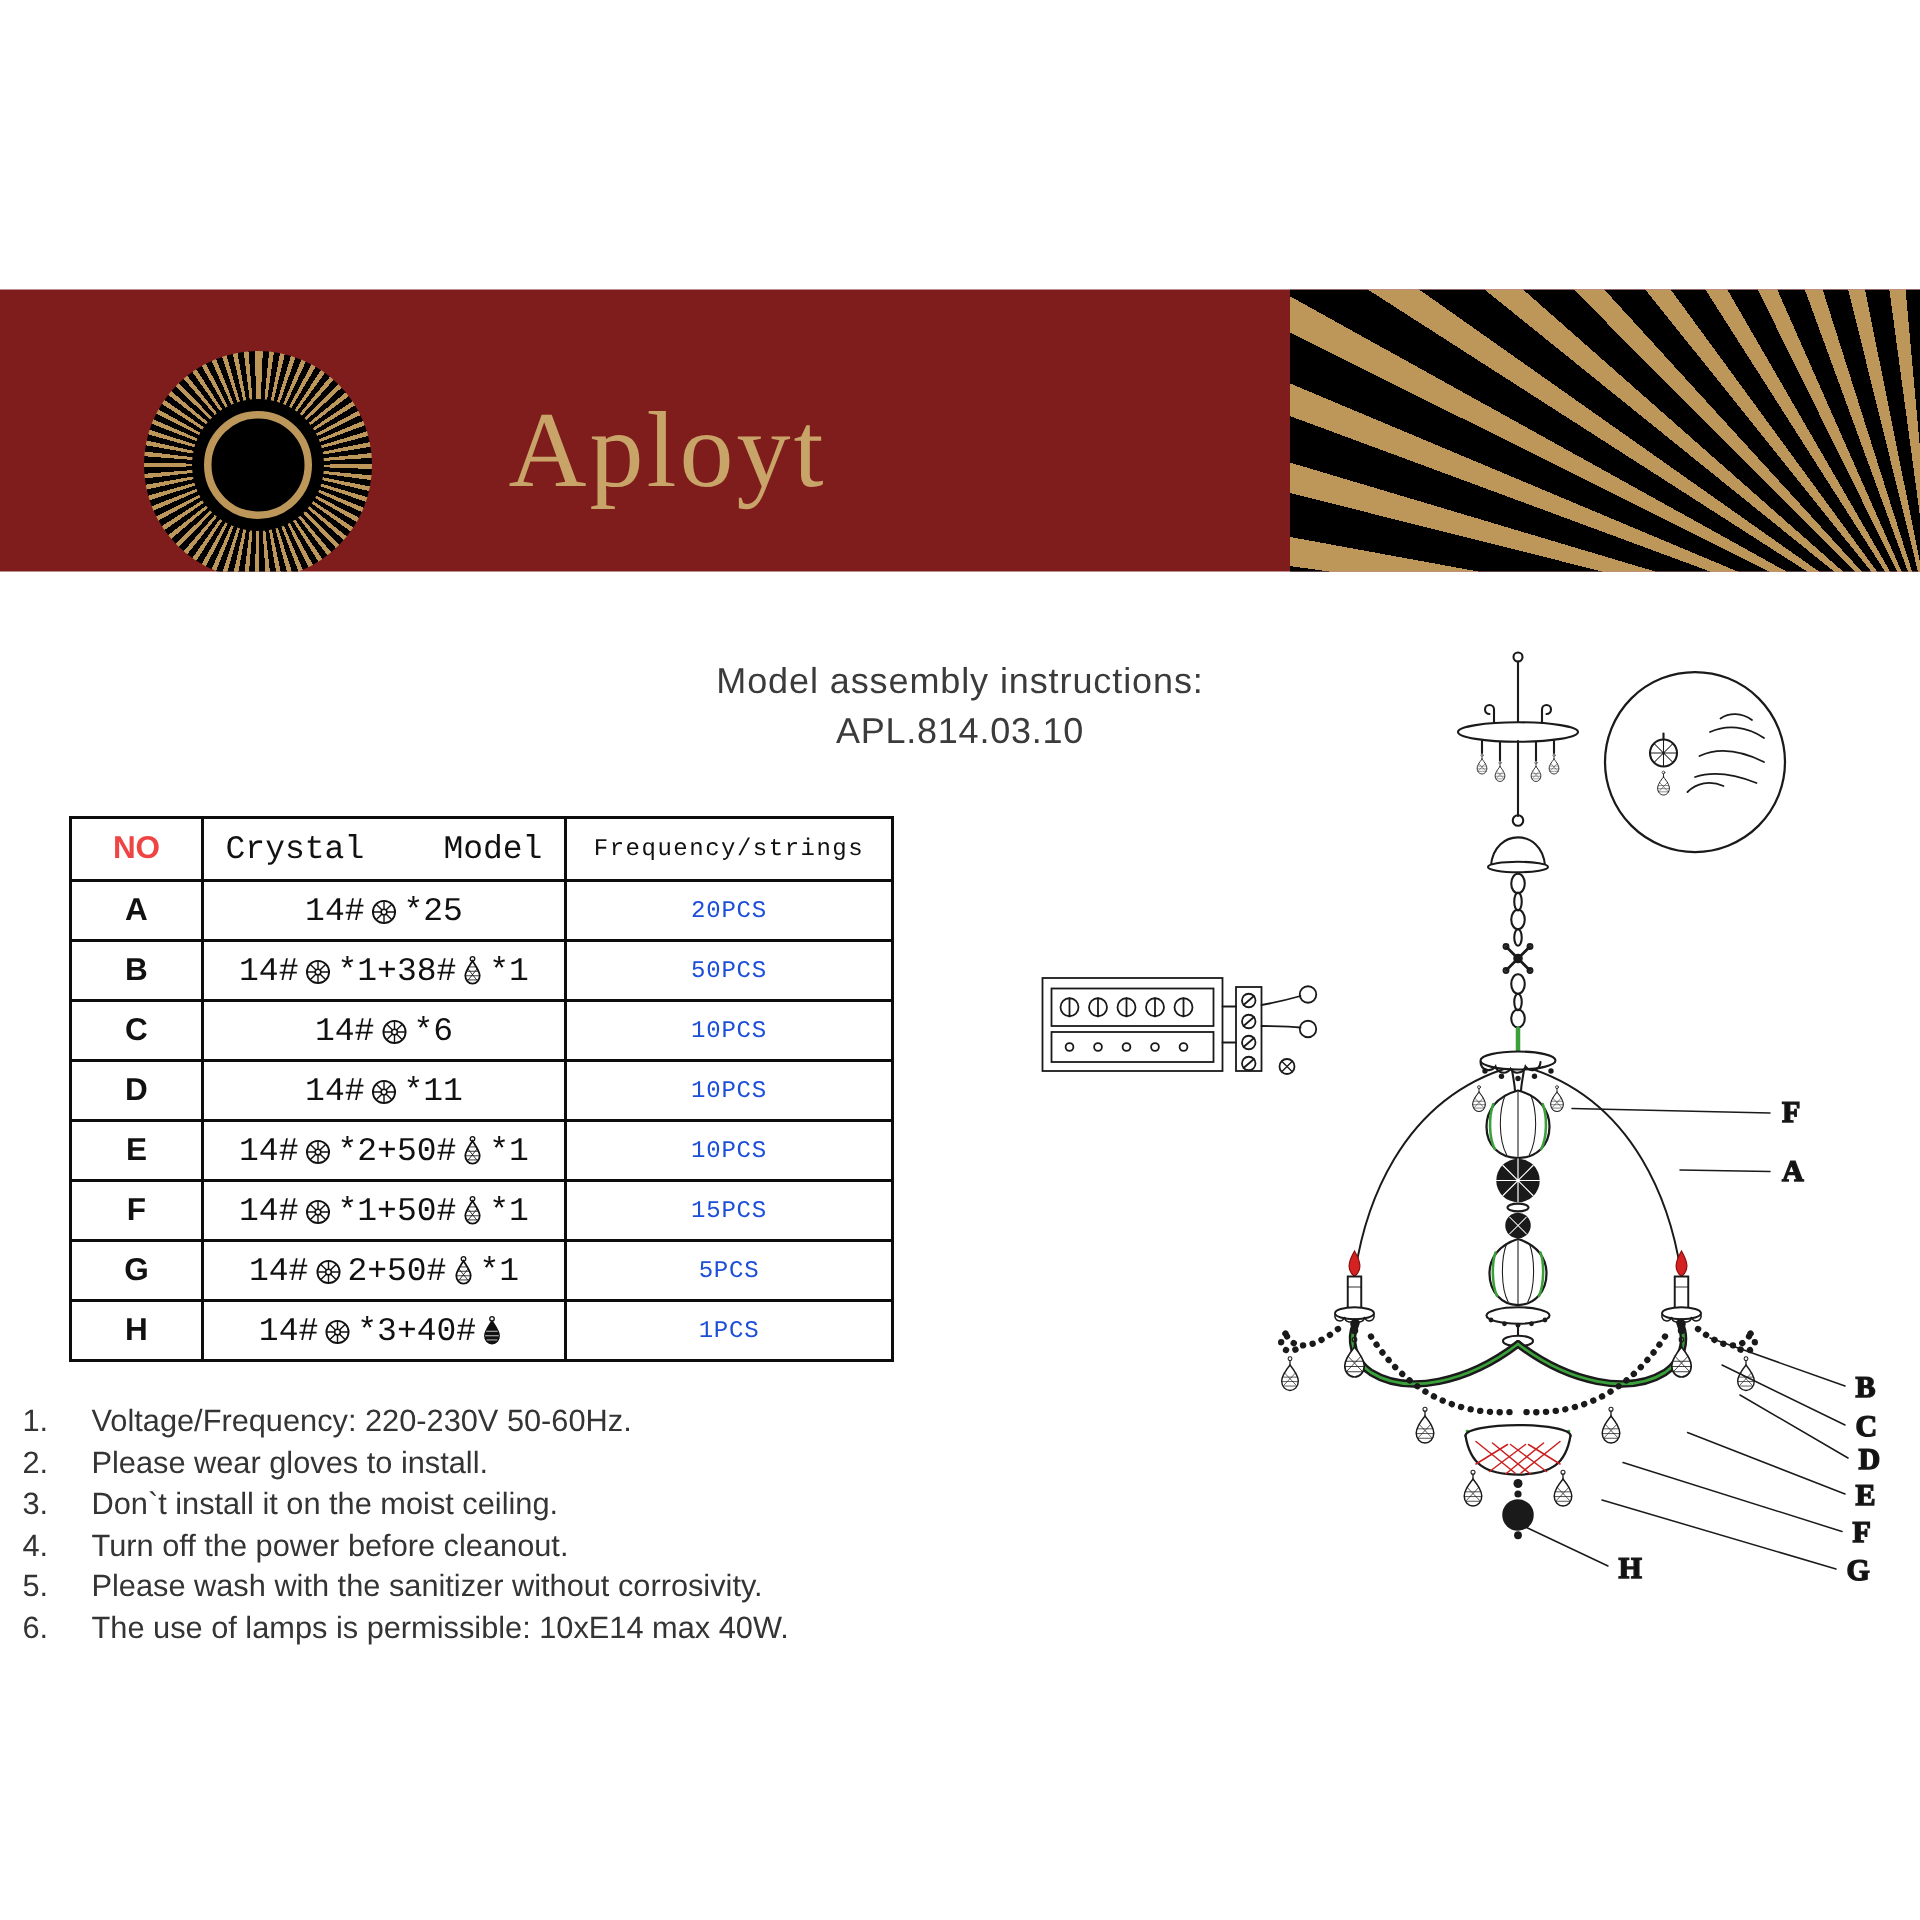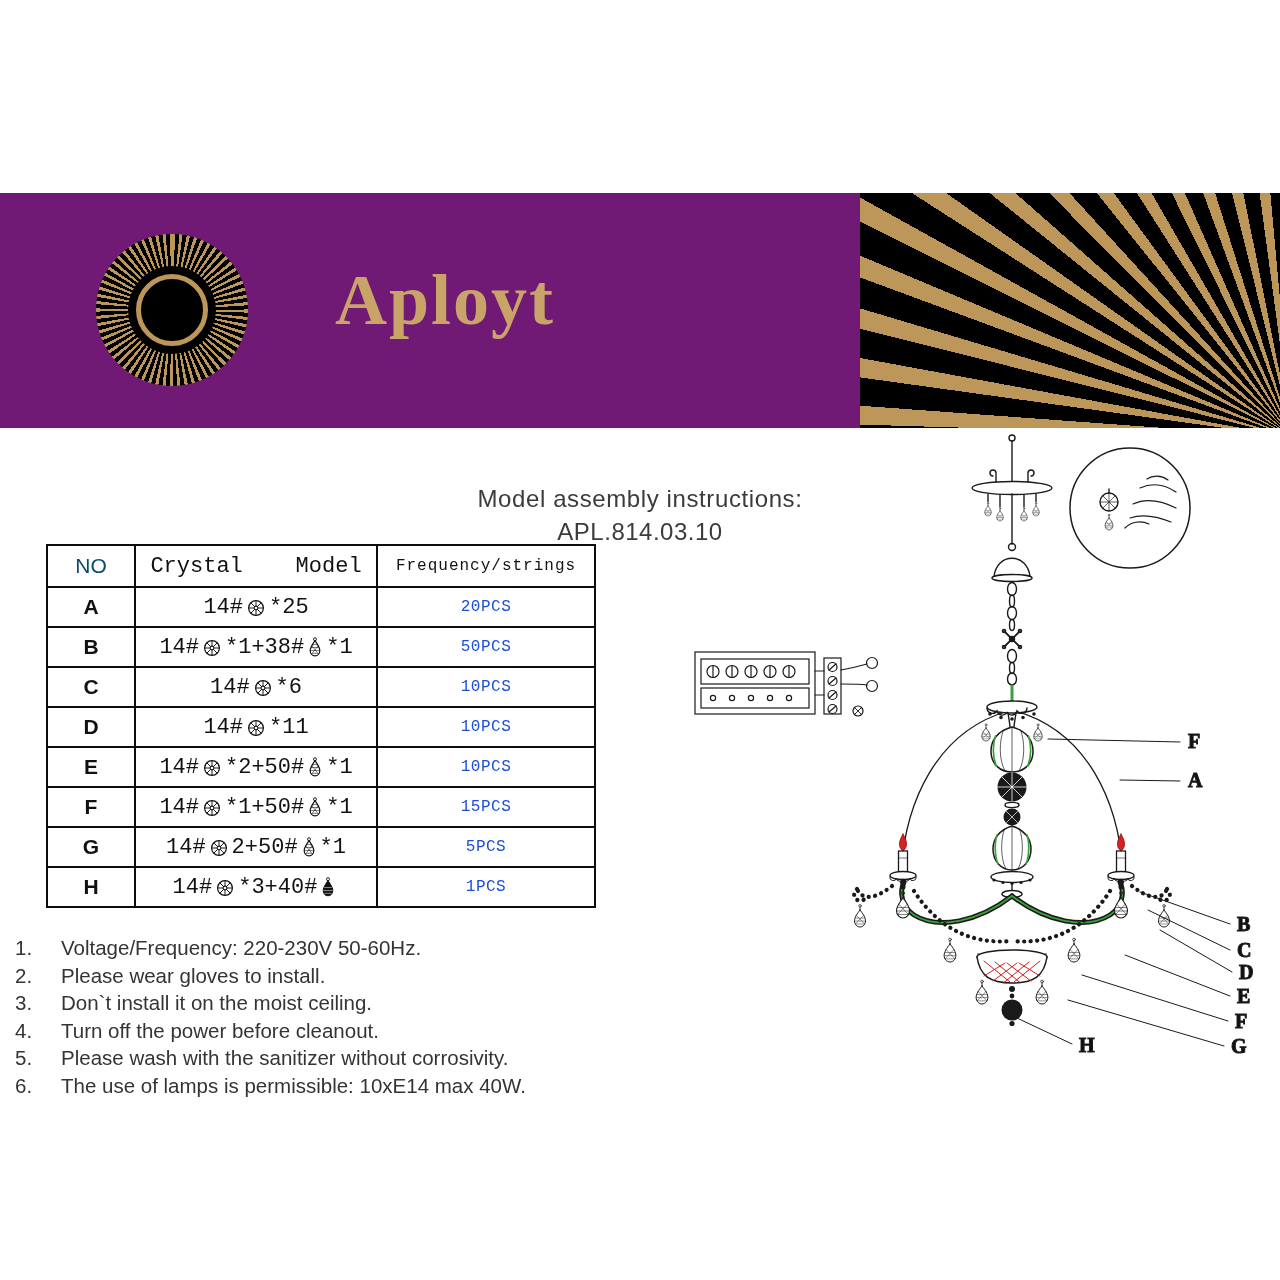--- a/index.html
+++ b/index.html
@@ -1,42 +1,42 @@
 <!DOCTYPE html>
 <html><head>
 <meta charset="utf-8">
 <style>
   html,body { margin:0; padding:0; }
   body { width:1280px; height:1280px; position:relative; background:#fff;
          font-family:"Liberation Sans", sans-serif; overflow:hidden; }
 
   
-  .banner { position:absolute; left:0; top:193px; width:1280px; height:235px; background:#701a75; overflow:hidden;font-weight:bold; }
+  .banner { position:absolute; left:0; top:193px; width:1280px; height:188px; background:#7f1d1d; overflow:hidden; }
   .sunburst { position:absolute; left:96px; top:41px; width:152px; height:152px; border-radius:50%;
               background:repeating-conic-gradient(#bd9659 0deg 2.4deg, #000 2.4deg 5.6deg); }
   .sunburst::after { content:""; position:absolute; left:50%; top:50%; transform:translate(-50%,-50%);
               width:62px; height:62px; background:#000; border:5px solid #bd9659; border-radius:50%;
               box-shadow:0 0 0 8px #000; }
   .brand { position:absolute; left:300px; top:66px; width:290px; text-align:center;
            color:#c9a469; font-family:"Liberation Serif", serif; font-size:72px; letter-spacing:2px; }
   .rays { position:absolute; right:0; top:0; width:420px; height:235px;
           background:repeating-conic-gradient(from 250deg at 103% 104%, #000 0deg 3.1deg, #bd9659 3.1deg 5.6deg, #000 5.6deg 6.2deg); }
 
   
-  .title { position:absolute; left:0; top:441px; width:1280px; text-align:center; color:#3b3b3b;margin-top:44px; }
+  .title { position:absolute; left:0; top:441px; width:1280px; text-align:center; color:#3b3b3b; }
   .title .t1 { font-size:24px; letter-spacing:0.6px; }
   .title .t2 { font-size:24px; margin-top:5px; letter-spacing:0.5px; }
 
   
   table.crystal-table { position:absolute; left:46px; top:544px; border-collapse:collapse; table-layout:fixed; }
   .crystal-table td, .crystal-table th { border:2px solid #0d0d0d; padding:0; text-align:center; vertical-align:middle; background:#fff; }
   .crystal-table tr { height:40px; }
   .crystal-table tr.hrow { height:42px; }
   .col-no { width:88px; } .col-model { width:242px; } .col-qty { width:218px; }
-  th.hno { font-size:21px; font-weight:normal; color:#0c4a6e; }
+  th.hno { font-size:21px; font-weight:bold; color:#ef4444; }
   th.hmodel { font-family:"Liberation Mono", monospace; font-size:22px; font-weight:normal; white-space:pre; color:#111; }
   th.hqty { font-family:"Liberation Mono", monospace; font-size:16px; font-weight:normal; letter-spacing:1px; color:#111; }
   td.cno { font-size:21px; font-weight:bold; color:#111; }
   td.cmodel { font-family:"Liberation Mono", monospace; font-size:22px; color:#111; white-space:nowrap; }
   td.cqty { font-family:"Liberation Mono", monospace; font-size:16px; letter-spacing:0.5px; color:#1d4ed8; }
   .cic { vertical-align:-4px; margin:0 4px; }
 
   
   .notes { position:absolute; left:0; top:934px; width:640px; color:#343434; }
   .note { display:flex; line-height:27.5px; font-size:20.5px; }

